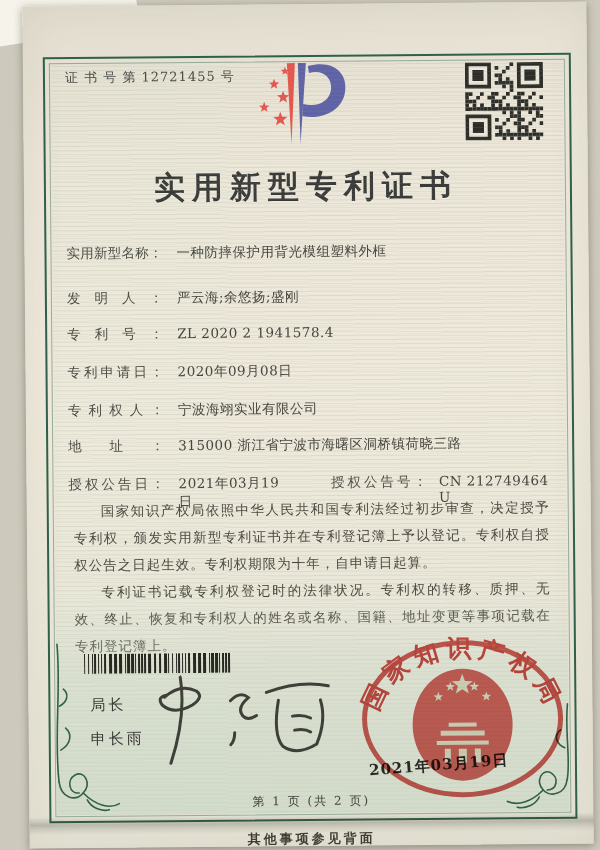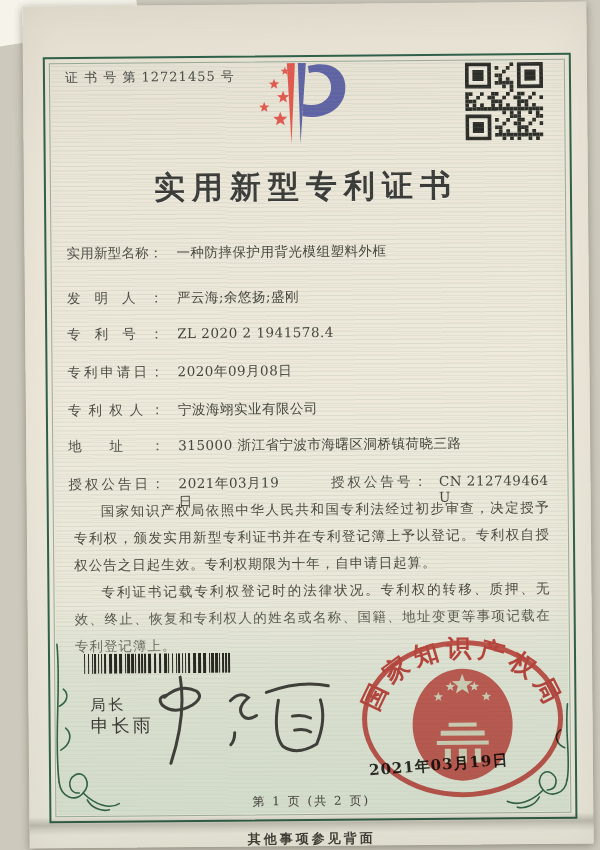--- a/index.html
+++ b/index.html
@@ -41,21 +41,21 @@
   }
   .row{position:absolute;left:42px;right:30px;display:flex;font-size:13.5px;color:#46443f;}
   .flabel{display:inline-block;width:96px;text-align:justify;text-align-last:justify;color:#4c4a45;flex:none;}
   .fvalue{margin-left:14px;letter-spacing:.5px;color:#45433e;}
   .fvalue2{margin-left:12px;letter-spacing:.5px;color:#45433e;}
   .grant-gap{width:42px;flex:none;}
   .paras{position:absolute;left:47px;top:492px;width:476px;color:#4a473f;}
   .paras p{margin:0;font-size:13.5px;line-height:27px;text-align:justify;text-indent:2em;letter-spacing:1px;}
   .barcode{position:absolute;left:56px;top:648px;width:148px;height:20px;mix-blend-mode:multiply;}
   .sig-title{position:absolute;left:62px;top:690px;font-size:15px;letter-spacing:3px;color:#3b3a36;}
-  .sig-name{position:absolute;left:62px;top:708px;font-size:18px;letter-spacing:3px;color:#3b3a36;}
+  .sig-name{position:absolute;left:62px;top:724px;font-size:15px;letter-spacing:3px;color:#3b3a36;}
   .signature{position:absolute;left:118px;top:662px;width:205px;height:105px;mix-blend-mode:multiply;}
   .seal{position:absolute;left:330px;top:634px;width:208px;height:164px;mix-blend-mode:multiply;opacity:.95;}
   .seal-date{
     position:absolute;left:340px;top:753px;font-size:15px;font-weight:600;letter-spacing:1px;
     color:#302f2c;transform:rotate(-4deg);mix-blend-mode:multiply;
   }
   .page-num{position:absolute;left:0;right:0;top:789px;text-align:center;font-size:12px;letter-spacing:2px;color:#44423d;}
   .shadow-band{
     position:absolute;left:0;right:0;top:811px;height:18px;
     background:linear-gradient(180deg, rgba(40,40,30,0) 0%, rgba(40,40,30,.22) 45%, rgba(40,40,30,.10) 70%, rgba(40,40,30,0) 100%);

